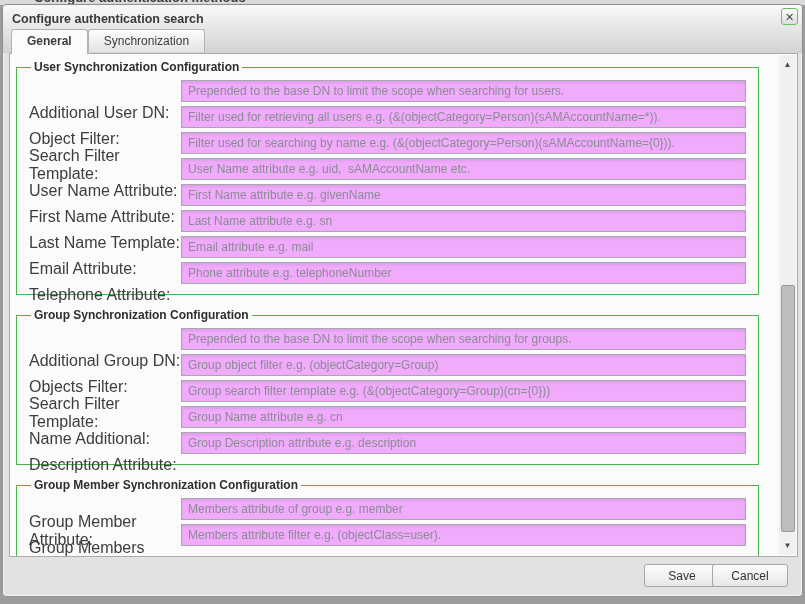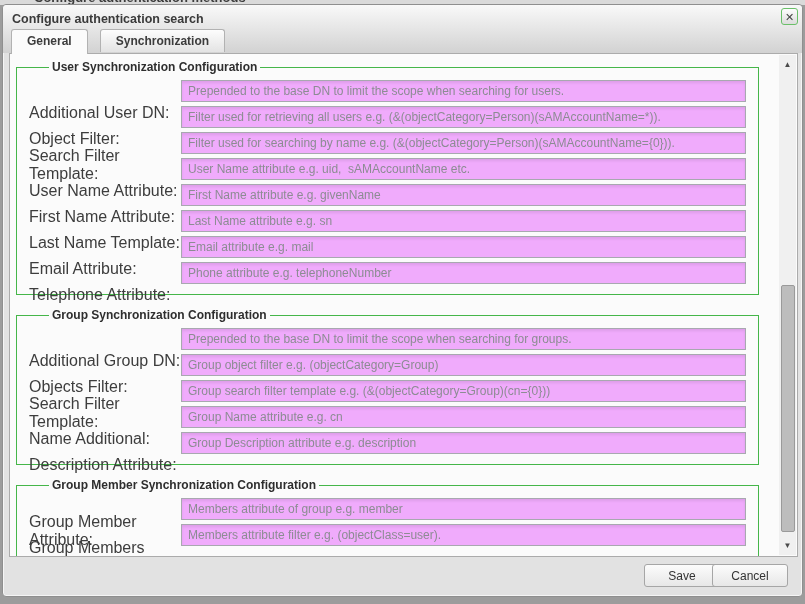--- a/index.html
+++ b/index.html
@@ -28,42 +28,42 @@
   .title { position:absolute; left:9px; top:7px; font-size:12.5px; font-weight:bold; color:#3a3a3a; }
   .close-btn {
     position:absolute; right:4px; top:3px; width:17px; height:17px;
     border:1px solid var(--close-border,#6abf69); border-radius:3px;
     background:linear-gradient(#fdfdfd,#dcdcdc);
     color:#444; font-size:11px; line-height:16px; text-align:center; cursor:pointer;
     box-sizing:border-box;
   }
 
   
-  .tabs { position:absolute; left:8px; top:24px; display:flex; gap:12px; align-items:flex-start; z-index:2; }
+  .tabs { position:absolute; left:8px; top:24px; display:flex; gap:0; align-items:flex-start; z-index:2; }
   .tab {
     height:23px; line-height:22px; padding:0 15px;
     border:1px solid #b2b2b2; border-bottom:none; border-radius:3px 3px 0 0;
     font-size:12px; color:#3c3c3c;
-    background:linear-gradient(#fdfdfd,#e3e3e3); cursor:pointer; box-sizing:border-box;font-weight:bold;
+    background:linear-gradient(#fdfdfd,#e3e3e3); cursor:pointer; box-sizing:border-box;
   }
   .tab.active { background:#fbfbfb; font-weight:bold; height:25px; }
 
   
   .panel {
     position:absolute; left:6px; top:48px; width:787px; height:502px;
     background:#fbfbfb; border:1px solid #ababab; overflow:hidden; box-sizing:content-box;
   }
 
   fieldset.section {
     border:1px solid var(--fieldset-border,#45b649);
     margin:6px 38px 0 6px; padding:2px 12px 10px 12px;
   }
   fieldset.section + fieldset.section { margin-top:13px; }
   fieldset.section.truncated { min-height:150px; }
-  legend.section-legend { font-size:12px; font-weight:bold; color:#2e2e2e; padding:0 3px; margin-left:20px; }
+  legend.section-legend { font-size:12px; font-weight:bold; color:#2e2e2e; padding:0 3px; margin-left:2px; }
 
   .row { display:flex; align-items:center; height:22px; margin-top:4px; }
   .flabel { width:152px; flex:none; font-size:16px; color:#3d3d3d;margin-top:44px; }
   .finput {
     flex:1; height:22px; box-sizing:border-box;
     border:1px solid #a8a8b0; background:#f0abfc;
     padding:0 6px; font-size:12px; color:#333;
     box-shadow: inset 0 2px 3px rgba(0,0,0,0.08);
     font-family:inherit;
   }

